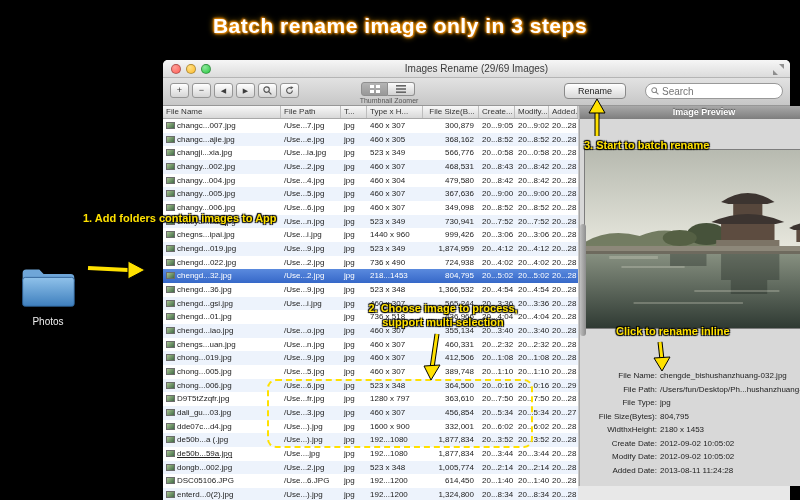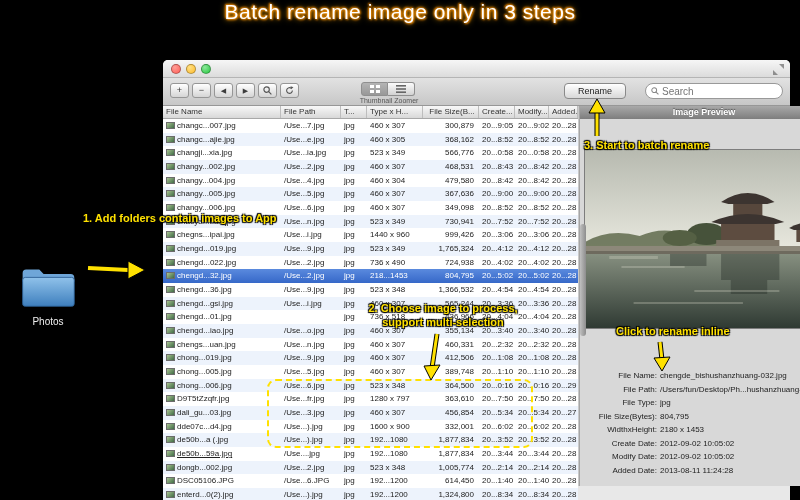--- a/index.html
+++ b/index.html
@@ -1,20 +1,20 @@
 <!DOCTYPE html>
 <html><head>
 <meta charset="utf-8">
 <style>
   * { box-sizing: border-box; margin: 0; padding: 0; }
   html,body { width:800px; height:500px; }
   body { background:#000; font-family:"Liberation Sans", sans-serif; position:relative; overflow:hidden; }
 
-  .banner { position:absolute; top:0; left:0; width:100%; text-align:center; color:#fff;
-            font-size:21px; font-weight:normal; letter-spacing:.5px;
+  .banner { position:absolute; top:14px; left:0; width:100%; text-align:center; color:#fff;
+            font-size:21px; font-weight:bold; letter-spacing:.5px;
             text-shadow:0 0 3px #ff8a00, 0 0 6px #ffb400, 1px 1px 2px #c87000, -1px -1px 2px #c87000; }
 
   
   .folder { position:absolute; left:14px; top:264px; width:68px; text-align:center; }
   .folder-label { color:#f0f0f0; font-size:10px; margin-top:2px; text-shadow:0 1px 2px #000; }
 
   
   .window { position:absolute; left:163px; top:60px; width:627px; height:440px; background:#e8e8e8;
             border-radius:5px 5px 0 0; box-shadow:0 12px 34px rgba(0,0,0,.75); }
   .titlebar { height:18px; background:linear-gradient(#f6f6f6,#dcdcdc); border-bottom:1px solid #b5b5b5;
@@ -109,20 +109,21 @@
   <div class="folder-label">Photos</div>
 </div>
 
 <div class="window">
   <div class="titlebar">
     <div class="traffic">
       <span class="tl red"></span>
       <span class="tl yel"></span>
       <span class="tl grn"></span>
     </div>
+    <div class="wtitle">Images Rename (29/69 Images)</div>
     <svg class="fsbtn" viewBox="0 0 11 11">
       <polygon points="6,0 11,0 11,5" fill="#6b6b6b"></polygon>
       <polygon points="0,6 0,11 5,11" fill="#6b6b6b"></polygon>
     </svg>
   </div>
 
   <div class="toolbar">
     <div class="tgroup">
       <div class="tbtn">
           <span>+</span>
@@ -281,21 +282,21 @@
             <div class="td num" style="width: 56px;">999,426</div>
             <div class="td" style="width: 36px;">20...3:06</div>
             <div class="td" style="width: 34px;">20...3:06</div>
             <div class="td" style="width: 29px;">20...28</div>
           </div>
           <div class="tr alt">
             <div class="td" style="width: 118px;"><span class="thumb"></span>chengd...019.jpg</div>
             <div class="td" style="width: 60px;">/Use...9.jpg</div>
             <div class="td" style="width: 26px;">jpg</div>
             <div class="td" style="width: 56px;">523 x 349</div>
-            <div class="td num" style="width: 56px;">1,765,324</div>
+            <div class="td num" style="width: 56px;">1,874,959</div>
             <div class="td" style="width: 36px;">20...4:12</div>
             <div class="td" style="width: 34px;">20...4:12</div>
             <div class="td" style="width: 29px;">20...28</div>
           </div>
           <div class="tr">
             <div class="td" style="width: 118px;"><span class="thumb"></span>chengd...022.jpg</div>
             <div class="td" style="width: 60px;">/Use...2.jpg</div>
             <div class="td" style="width: 26px;">jpg</div>
             <div class="td" style="width: 56px;">736 x 490</div>
             <div class="td num" style="width: 56px;">724,938</div>

